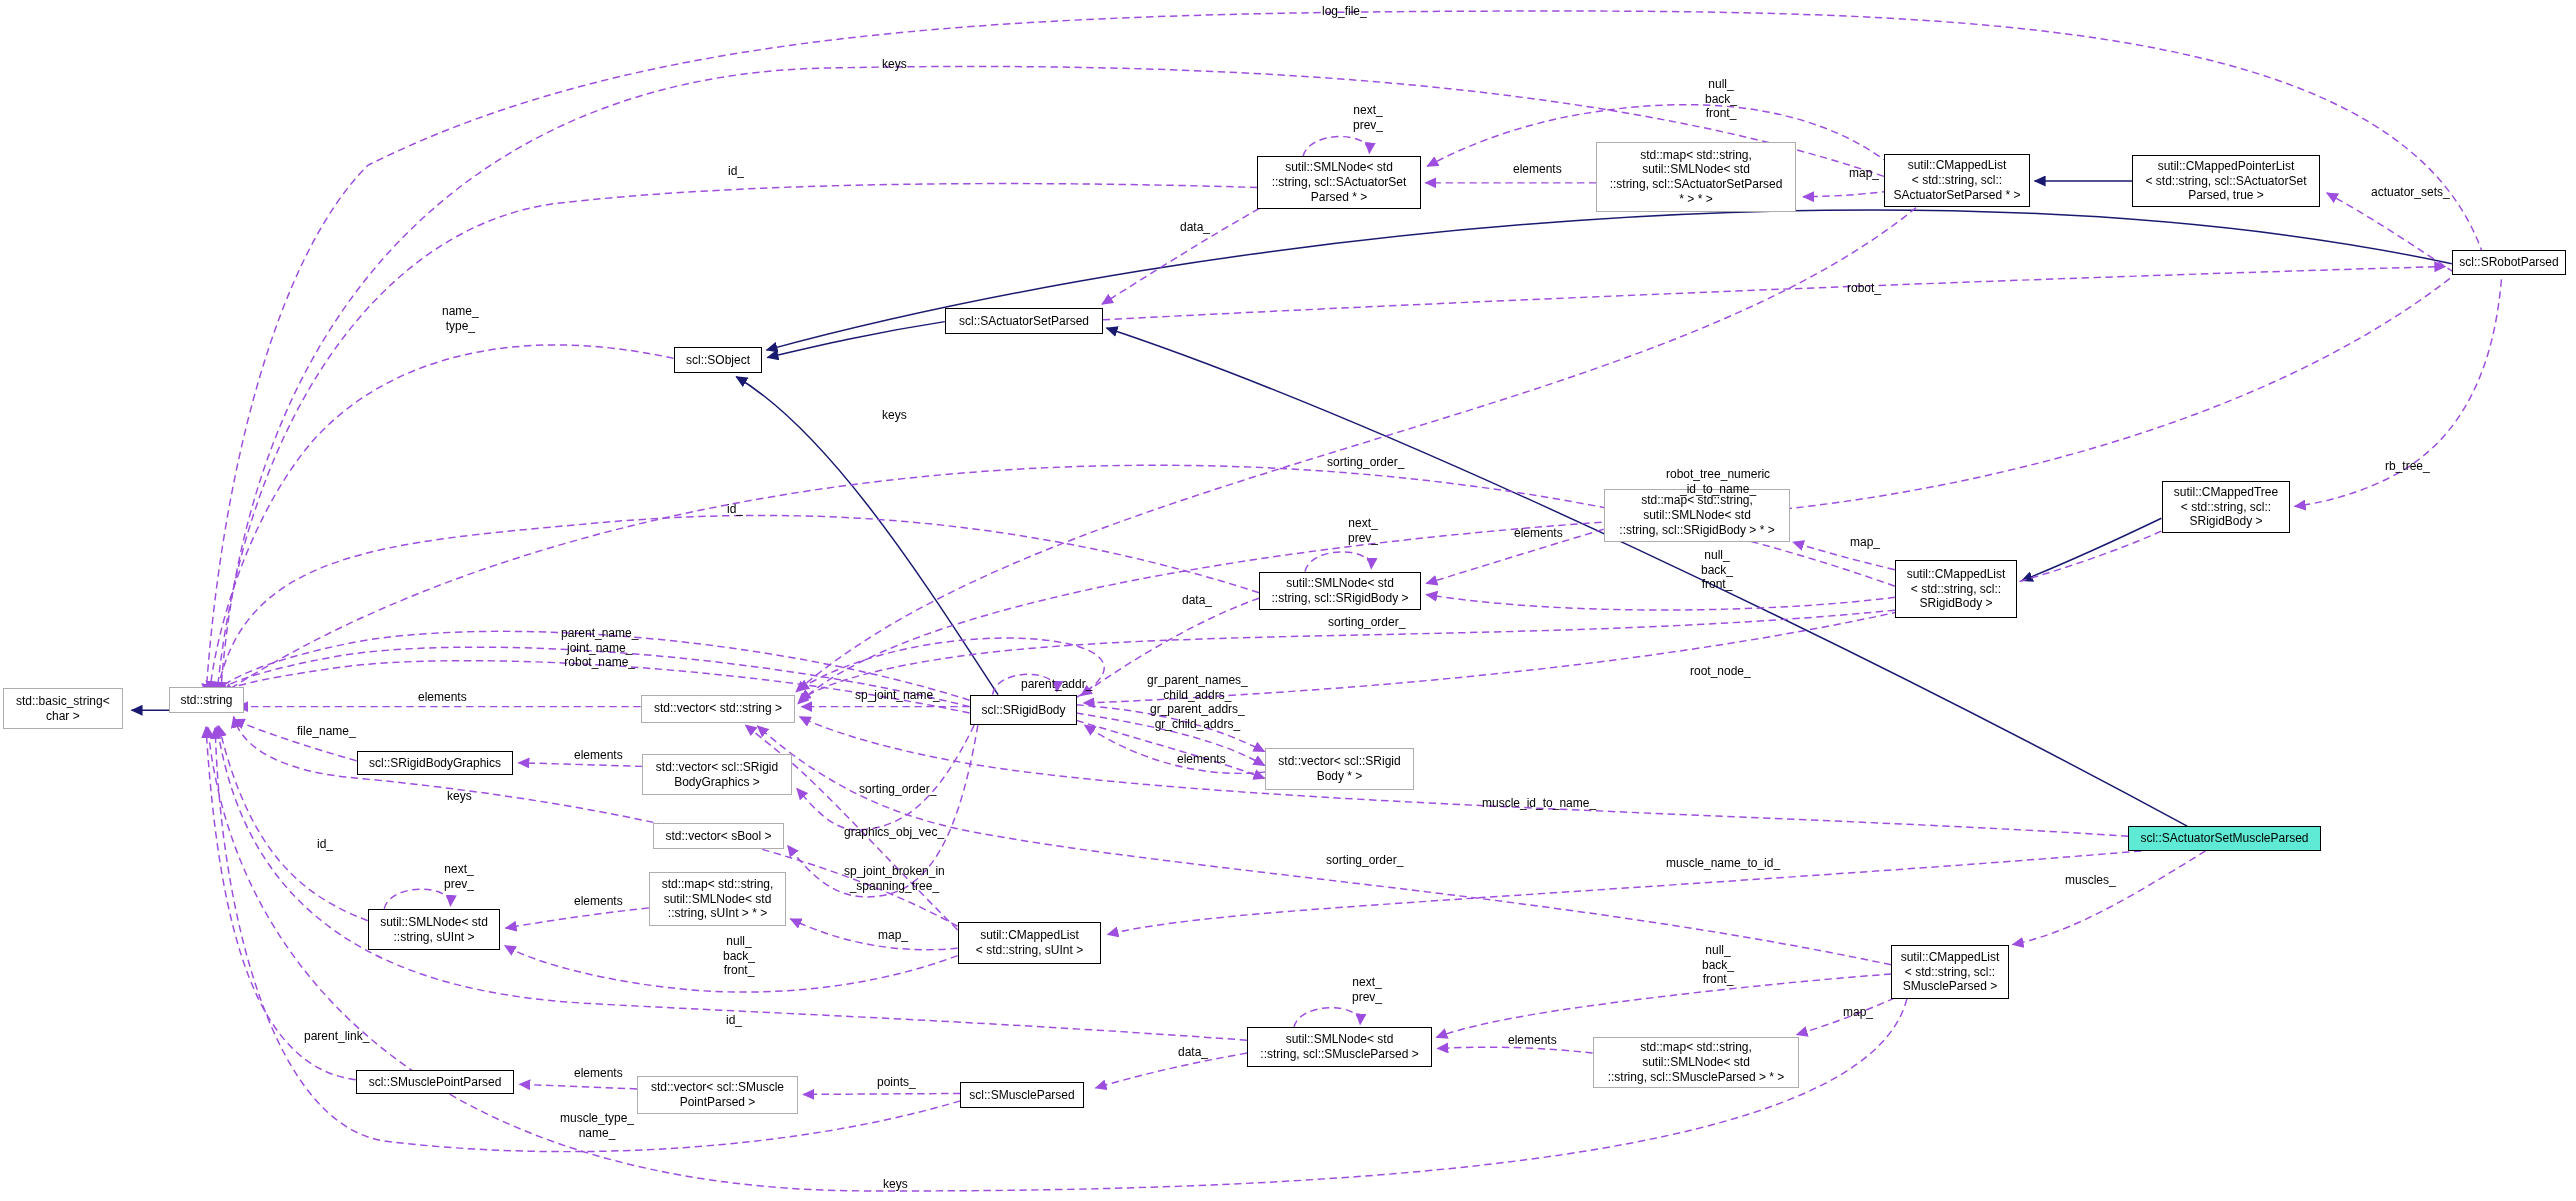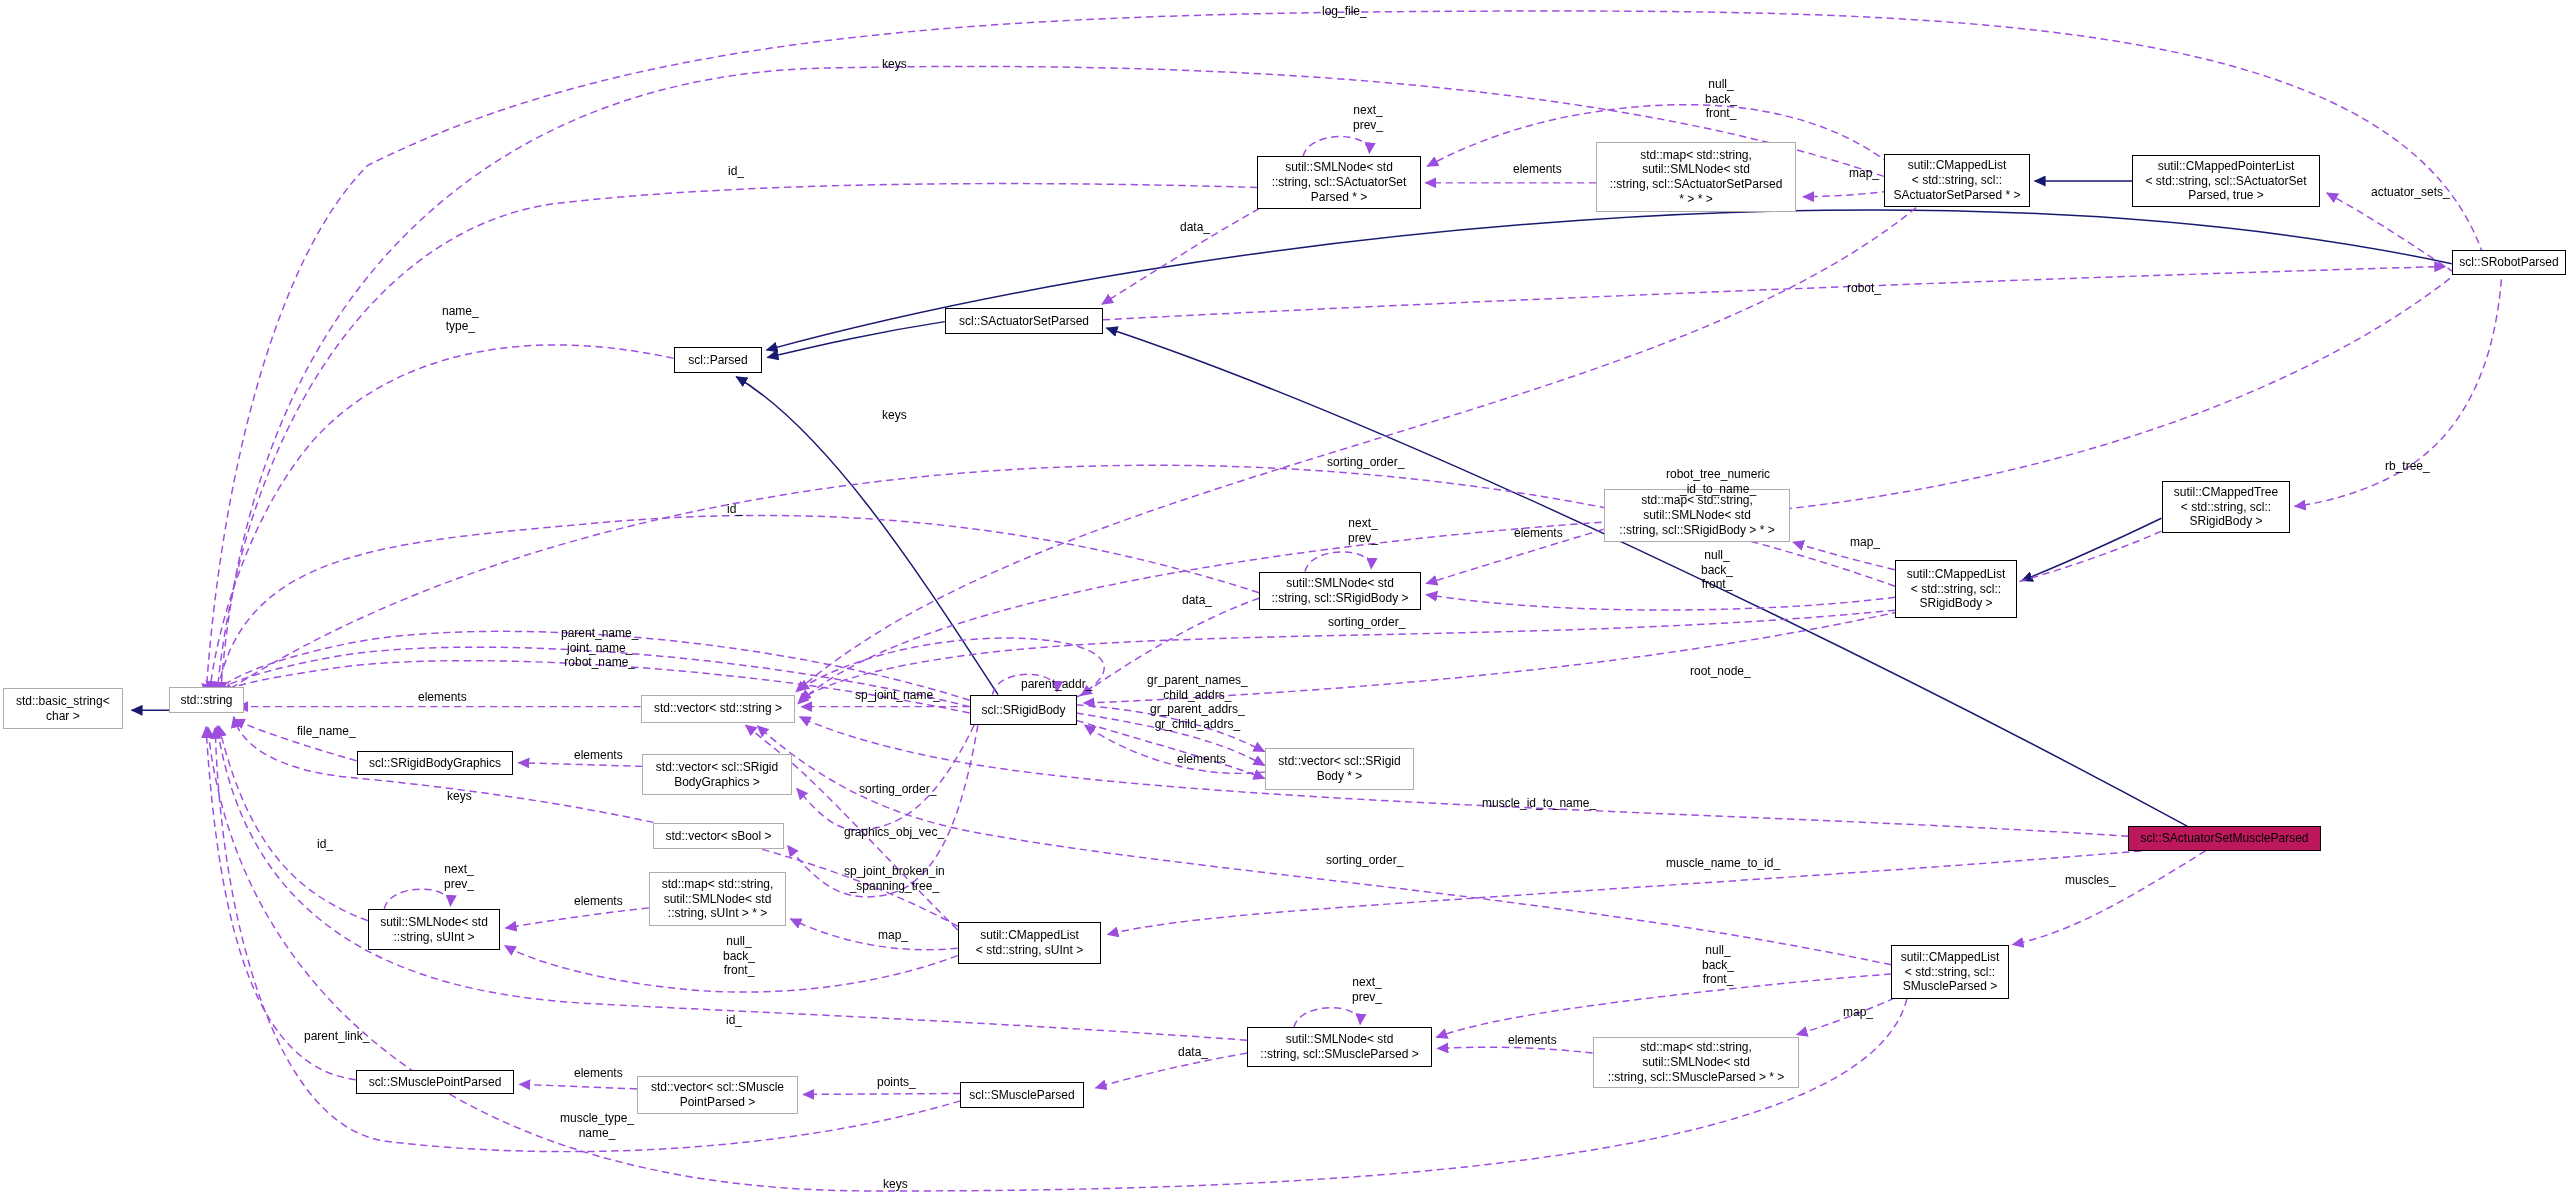--- a/index.html
+++ b/index.html
@@ -6,21 +6,21 @@
   body{width:2576px;height:1201px;position:relative;overflow:hidden;
        font-family:"Liberation Sans", sans-serif;}
   .diagram{position:absolute;inset:0;}
   svg.edges{position:absolute;left:0;top:0;}
   .node{position:absolute;display:flex;align-items:center;justify-content:center;
         background:#fff;border:1.1px solid #000;box-sizing:border-box;
         font-size:12px;line-height:14.7px;text-align:center;color:#000;
         white-space:pre-line;z-index:2;cursor:pointer;}
   .node.ext{border:0.9px solid #adadad;}
   .node.bold{border-width:1.8px;text-align:right;}
-  .node.hl{background:#be185d;border-width:1.8px;}
+  .node.hl{background:#5eead4;border-width:1.8px;}
   .elabel{position:absolute;font-size:12px;line-height:14.7px;color:#000;
           white-space:pre-line;text-align:center;z-index:3;padding-left:32px;}
 </style>
 </head>
 <body>
 
 <div class="diagram">
 
   <svg class="edges" width="2576" height="1201" viewBox="0 0 2803 1307">
     <defs>
@@ -102,21 +102,21 @@
       <path marker-end="url(#ma)" d="M1171,784 C1258,810 1322,827 1376,847"></path>
       <path marker-end="url(#ma)" d="M1377,840 C1308,848 1235,826 1180,789"></path>
       <path marker-end="url(#ma)" d="M699,834 L564,830"></path>
       <path marker-end="url(#ma)" d="M733,390 C560,352 420,390 340,480 C272,560 236,680 228,753"></path>
     </g>
   </svg>
 
   <div class="node ext" style="left:2.8px;top:688px;width:120px;height:41px">std::basic_string&lt;
 char &gt;</div>
   <div class="node ext" style="left:169px;top:687px;width:75px;height:26px">std::string</div>
-  <div class="node" style="left:674px;top:347px;width:88px;height:26px">scl::Parsed</div>
+  <div class="node" style="left:674px;top:347px;width:88px;height:26px">scl::SObject</div>
   <div class="node" style="left:945px;top:308px;width:158px;height:26px">scl::SActuatorSetParsed</div>
   <div class="node" style="left:1257px;top:156px;width:164px;height:53px">sutil::SMLNode&lt; std
 ::string, scl::SActuatorSet
 Parsed * &gt;</div>
   <div class="node ext" style="left:1596px;top:142px;width:200px;height:70px">std::map&lt; std::string,
 sutil::SMLNode&lt; std
 ::string, scl::SActuatorSetParsed
 * &gt; * &gt;</div>
   <div class="node" style="left:1884px;top:154px;width:146px;height:53px">sutil::CMappedList
 &lt; std::string, scl::

